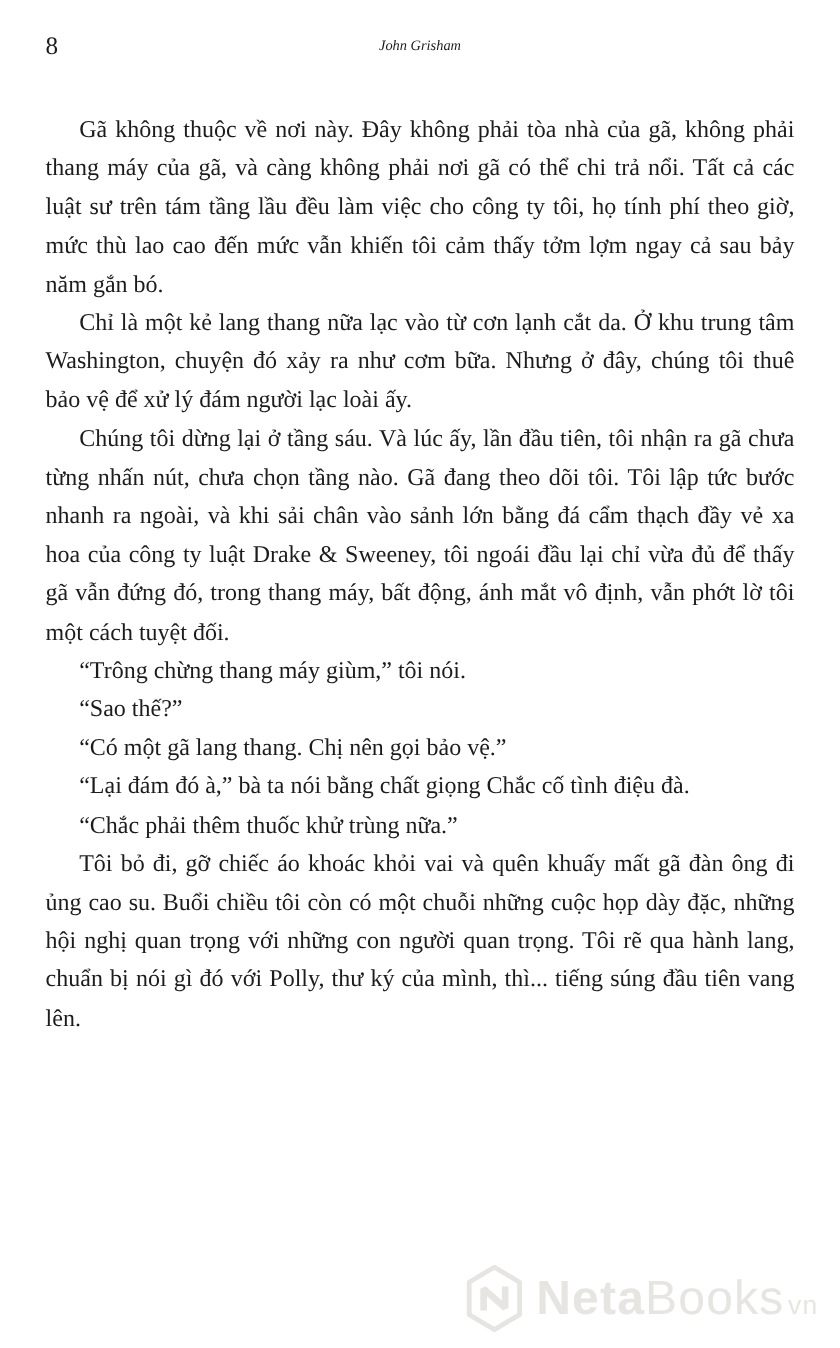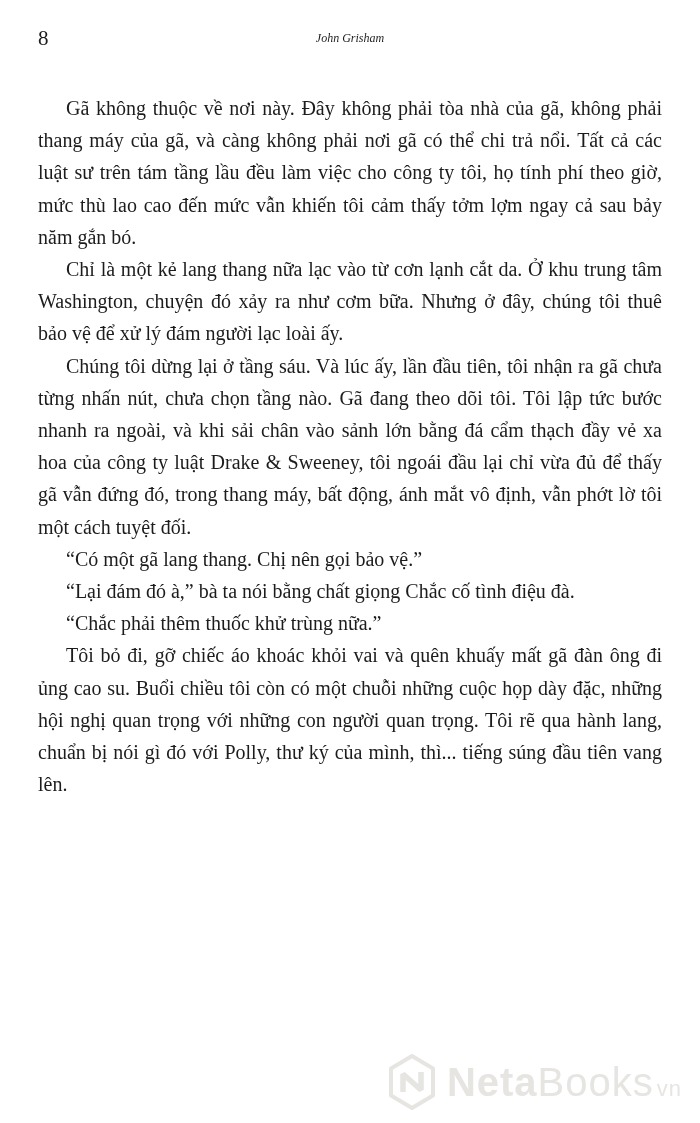--- a/index.html
+++ b/index.html
@@ -85,20 +85,22 @@
 
   <header class="running-head">
     <span class="pagenum">8</span>
     <span class="head-title">John Grisham</span>
   </header>
 
   <main class="body-text">
     <p>Gã không thuộc về nơi này. Đây không phải tòa nhà của gã, không phải thang máy của gã, và càng không phải nơi gã có thể chi trả nổi. Tất cả các luật sư trên tám tầng lầu đều làm việc cho công ty tôi, họ tính phí theo giờ, mức thù lao cao đến mức vẫn khiến tôi cảm thấy tởm lợm ngay cả sau bảy năm gắn bó.</p>
     <p>Chỉ là một kẻ lang thang nữa lạc vào từ cơn lạnh cắt da. Ở khu trung tâm Washington, chuyện đó xảy ra như cơm bữa. Nhưng ở đây, chúng tôi thuê bảo vệ để xử lý đám người lạc loài ấy.</p>
     <p>Chúng tôi dừng lại ở tầng sáu. Và lúc ấy, lần đầu tiên, tôi nhận ra gã chưa từng nhấn nút, chưa chọn tầng nào. Gã đang theo dõi tôi. Tôi lập tức bước nhanh ra ngoài, và khi sải chân vào sảnh lớn bằng đá cẩm thạch đầy vẻ xa hoa của công ty luật Drake &amp; Sweeney, tôi ngoái đầu lại chỉ vừa đủ để thấy gã vẫn đứng đó, trong thang máy, bất động, ánh mắt vô định, vẫn phớt lờ tôi một cách tuyệt đối.</p>
+    <p>“Trông chừng thang máy giùm,” tôi nói.</p>
+    <p>“Sao thế?”</p>
     <p>“Có một gã lang thang. Chị nên gọi bảo vệ.”</p>
     <p>“Lại đám đó à,” bà ta nói bằng chất giọng Chắc cố tình điệu đà.</p>
     <p>“Chắc phải thêm thuốc khử trùng nữa.”</p>
     <p>Tôi bỏ đi, gỡ chiếc áo khoác khỏi vai và quên khuấy mất gã đàn ông đi ủng cao su. Buổi chiều tôi còn có một chuỗi những cuộc họp dày đặc, những hội nghị quan trọng với những con người quan trọng. Tôi rẽ qua hành lang, chuẩn bị nói gì đó với Polly, thư ký của mình, thì... tiếng súng đầu tiên vang lên.</p>
   </main>
 
   <div class="watermark">
     <span>
       <svg class="wm-logo" width="50" height="58" viewBox="0 0 50 58" aria-hidden="true">
         <polygon points="25,3 46,15.5 46,42.5 25,55 4,42.5 4,15.5" fill="none" stroke="#e7e5e2" stroke-width="4" stroke-linejoin="round"></polygon>

